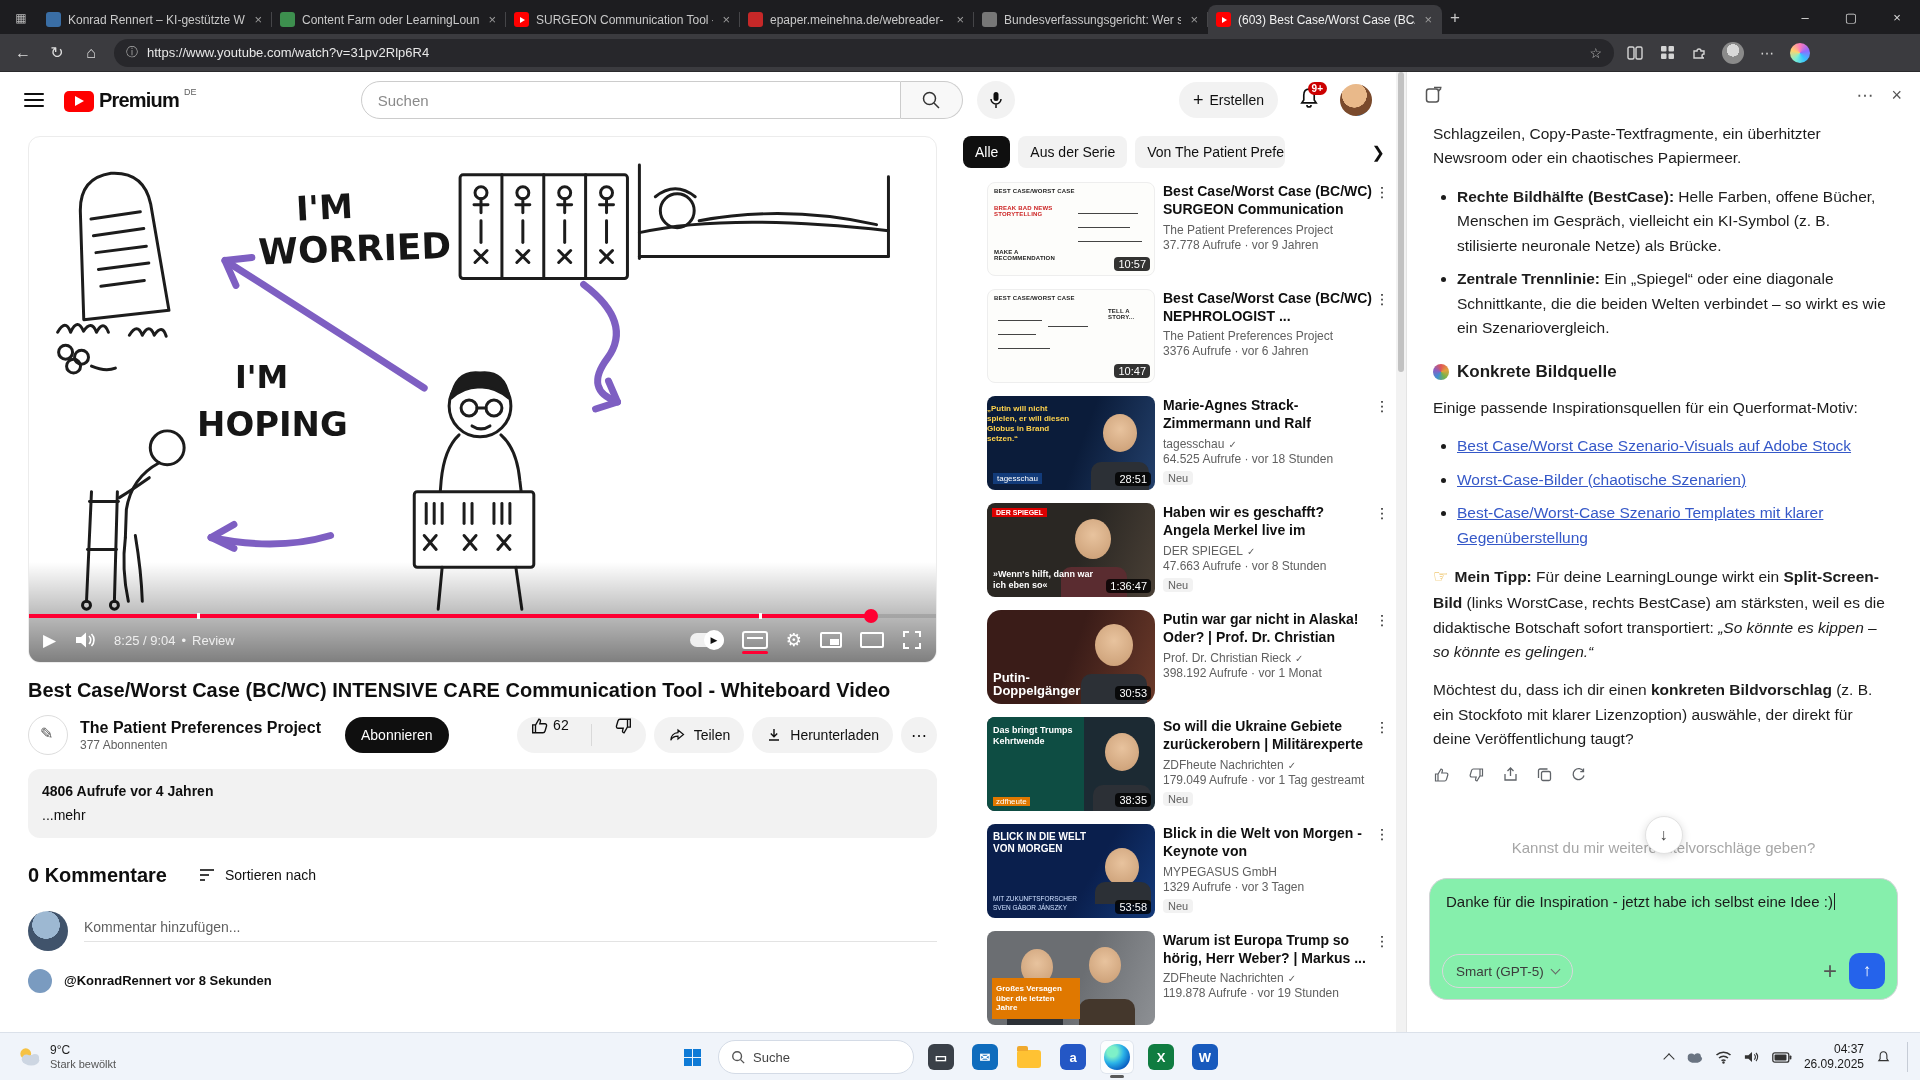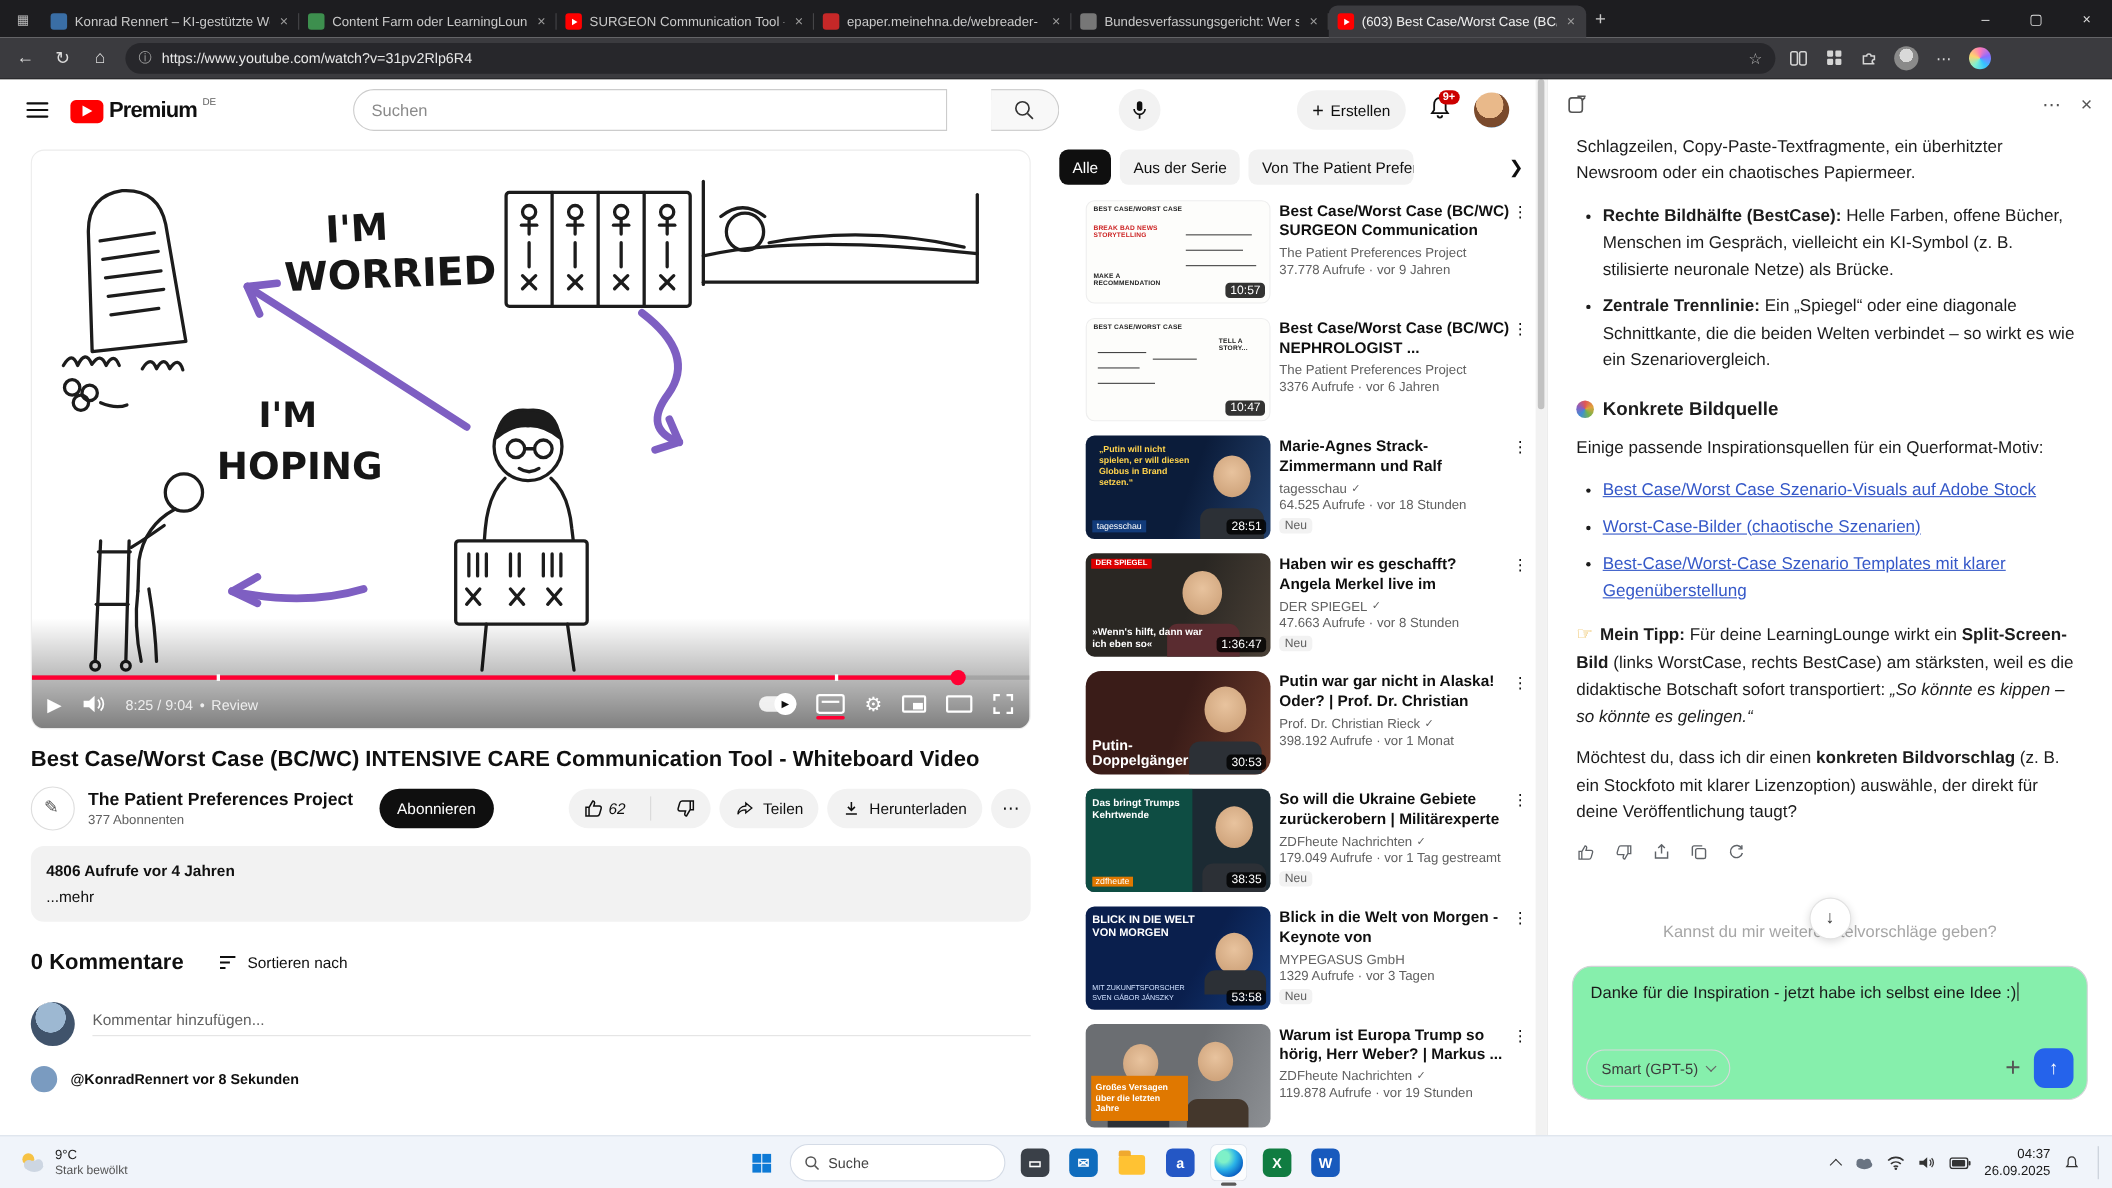--- a/index.html
+++ b/index.html
@@ -35,21 +35,21 @@
   
   .yt{position:absolute;top:72px;left:0;width:1396px;height:960px;background:#fff;overflow:hidden;}
   .masthead{height:56px;display:flex;align-items:center;padding:0 24px;}
   .burger{width:20px;display:flex;flex-direction:column;gap:4px;margin-right:20px;}
   .burger div{height:2px;background:#0f0f0f;border-radius:1px;}
   .ytlogo{display:flex;align-items:flex-start;gap:5px;}
   .ytplay{width:30px;height:21px;background:#f00;border-radius:5px;position:relative;margin-top:2px;}
   .ytplay::before{content:"";position:absolute;left:11px;top:5px;border-left:9px solid #fff;border-top:5.5px solid transparent;border-bottom:5.5px solid transparent;}
   .ytword{font-size:20px;font-weight:bold;letter-spacing:-0.8px;}
   .ytde{font-size:9px;color:#606060;margin-top:-2px;}
-  .searchzone{display:flex;align-items:center;margin:16px auto;gap:40px;}
+  .searchzone{display:flex;align-items:center;margin:16px auto;}
   .searchbox{width:540px;height:38px;border:1px solid #ccc;border-radius:19px 0 0 19px;display:flex;align-items:center;padding:0 16px;color:#8a8a8a;font-size:15px;}
   .searchbtn{width:62px;height:38px;background:#f8f8f8;border:1px solid #ccc;border-left:none;border-radius:0 19px 19px 0;display:flex;align-items:center;justify-content:center;}
   .micbtn{width:38px;height:38px;border-radius:50%;background:#f2f2f2;margin-left:14px;display:flex;align-items:center;justify-content:center;}
   .mastright{display:flex;align-items:center;gap:20px;}
   .createbtn{height:36px;background:#f2f2f2;border-radius:18px;display:flex;align-items:center;gap:6px;padding:0 14px;font-size:14px;font-weight:500;}
   .bellwrap{position:relative;}
   .bellbadge{position:absolute;top:-5px;right:-7px;background:#c00;color:#fff;font-size:10px;border-radius:8px;padding:1px 4px;font-weight:bold;}
   .ytavatar{width:32px;height:32px;border-radius:50%;background:radial-gradient(circle at 45% 35%,#e9b98a 0 45%,#7a4a2c 46% 75%,#3a5a7a 76% 100%);}
 
   .yt-body{display:flex;padding:8px 0 0 28px;}
@@ -76,21 +76,21 @@
   .vtitle{font-size:20px;font-weight:bold;margin-top:14px;line-height:1.3;}
   .chrow{display:flex;align-items:center;margin-top:12px;gap:12px;}
   .chavatar{width:40px;height:40px;border-radius:50%;background:#fff;border:1px solid #ddd;position:relative;overflow:hidden;}
   .chavatar::after{content:"✎";position:absolute;left:11px;top:8px;color:#555;font-size:16px;}
   .chname{font-size:16px;font-weight:bold;line-height:1.2;}
   .chsubs{font-size:12px;color:#606060;}
   .subbtn{height:36px;background:#0f0f0f;color:#fff;border-radius:18px;padding:0 16px;display:flex;align-items:center;font-size:14px;font-weight:500;margin-left:12px;}
   .actions{margin-left:auto;display:flex;align-items:center;gap:8px;}
   .pill{height:36px;background:#f2f2f2;border-radius:18px;display:flex;align-items:center;gap:8px;padding:0 14px;font-size:14px;font-weight:500;}
   .pill.split{padding:0;}
-  .pill.split .half{display:flex;align-items:center;gap:4px;padding:0 14px;height:100%;font-style:italic;}
+  .pill.split .half{display:flex;gap:4px;padding:0 14px;height:100%;}
   .pill .divider{width:1px;height:22px;background:#d9d9d9;}
   .morebtn{width:36px;height:36px;border-radius:50%;background:#f2f2f2;display:flex;align-items:center;justify-content:center;font-size:16px;}
 
   .descbox{margin-top:14px;background:#f2f2f2;border-radius:12px;padding:12px 14px;font-size:14px;line-height:1.45;width:909px;}
   .descmeta{font-weight:bold;}
   .descmore{font-weight:500;margin-top:4px;}
 
   .cmthead{display:flex;align-items:center;gap:32px;margin-top:26px;}
   .cmtcount{font-size:20px;font-weight:bold;}
   .sortwrap{display:flex;align-items:center;gap:8px;font-size:14px;font-weight:500;}
@@ -117,21 +117,21 @@
   .rviews{font-size:12px;color:#606060;margin-top:1px;}
   .neu{display:inline-block;background:#f2f2f2;color:#606060;font-size:11px;font-weight:500;border-radius:4px;padding:1px 5px;margin-top:5px;}
   .kebab{position:absolute;right:-2px;top:2px;font-size:14px;color:#0f0f0f;}
 
   
   .th-white{background:#fdfdfb;border:1px solid #eee;}
   .th-white .tt{position:absolute;font-size:6px;color:#222;font-weight:bold;letter-spacing:.2px;}
   .th-white .tred{color:#c22;}
   .sketchline{position:absolute;background:#444;height:1px;}
   .th-tag{background:linear-gradient(110deg,#0b1c3a 55%,#23406b);}
-  .th-tag .quote{position:absolute;left:12px;top:8px;width:86px;font-size:8px;color:#ffd34d;font-weight:bold;line-height:1.25;}
+  .th-tag .quote{position:absolute;left:0;top:8px;width:86px;font-size:8px;color:#ffd34d;font-weight:bold;line-height:1.25;}
   .th-tag .logo{position:absolute;left:6px;bottom:6px;background:#123b7a;color:#fff;font-size:8px;padding:1px 4px;}
   .th-spg{background:linear-gradient(110deg,#2a2723 55%,#4a4036);text-decoration:underline;}
   .th-spg .label{position:absolute;left:5px;top:5px;background:#d00;color:#fff;font-size:7px;font-weight:bold;padding:1px 4px;}
   .th-spg .quote{position:absolute;left:6px;bottom:6px;font-size:9px;color:#fff;font-weight:bold;width:100px;line-height:1.2;}
   .th-putin{background:linear-gradient(110deg,#3a1c18 50%,#6b3a2a);border-radius:14px;}
   .th-putin .big{position:absolute;left:6px;bottom:6px;color:#fff;font-weight:bold;font-size:13px;line-height:1.05;}
   .th-zdf{background:#1c2a33;}
   .th-zdf .panel{position:absolute;left:0;top:0;bottom:0;width:58%;background:#0e4d43;color:#fff;font-size:9px;font-weight:bold;padding:8px 6px;line-height:1.25;}
   .th-zdf .zlogo{position:absolute;left:6px;bottom:5px;color:#fff;font-size:8px;background:#e07800;padding:0 3px;}
   .th-byd{background:linear-gradient(120deg,#0a1f4d 60%,#143a7a);}

